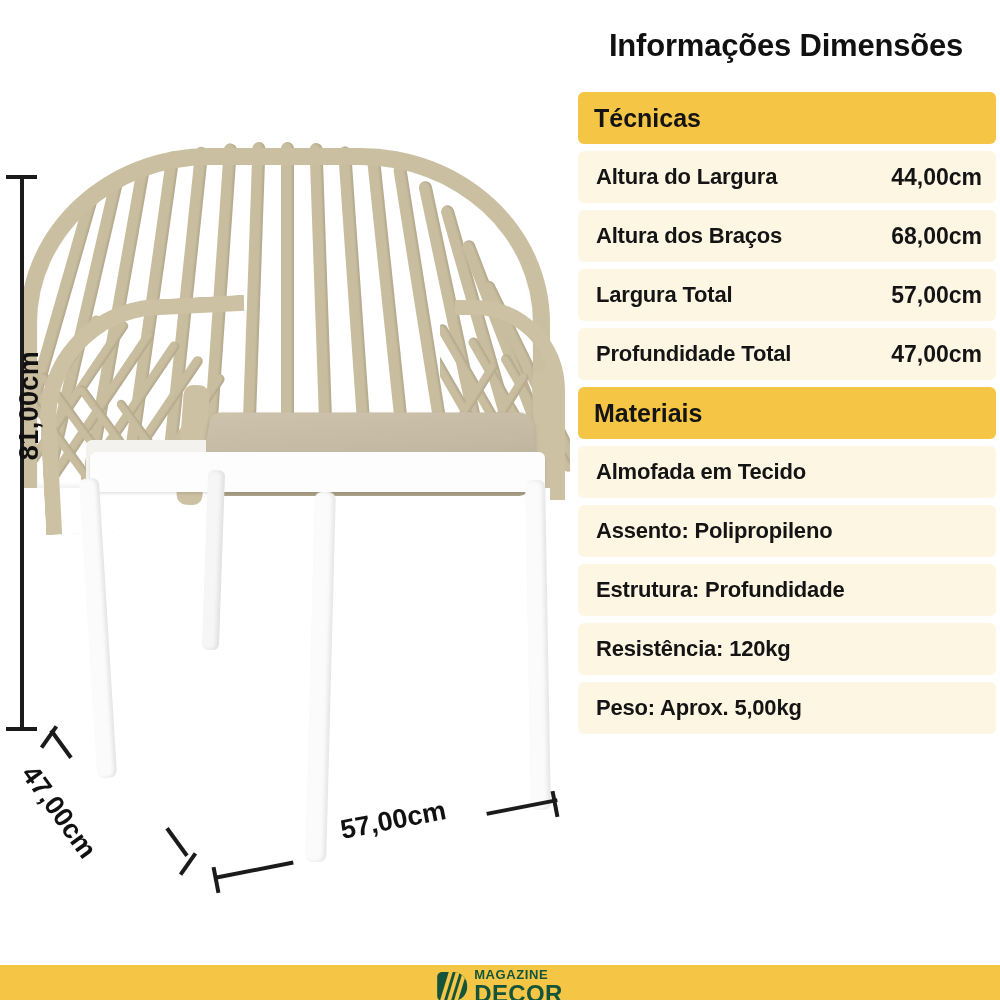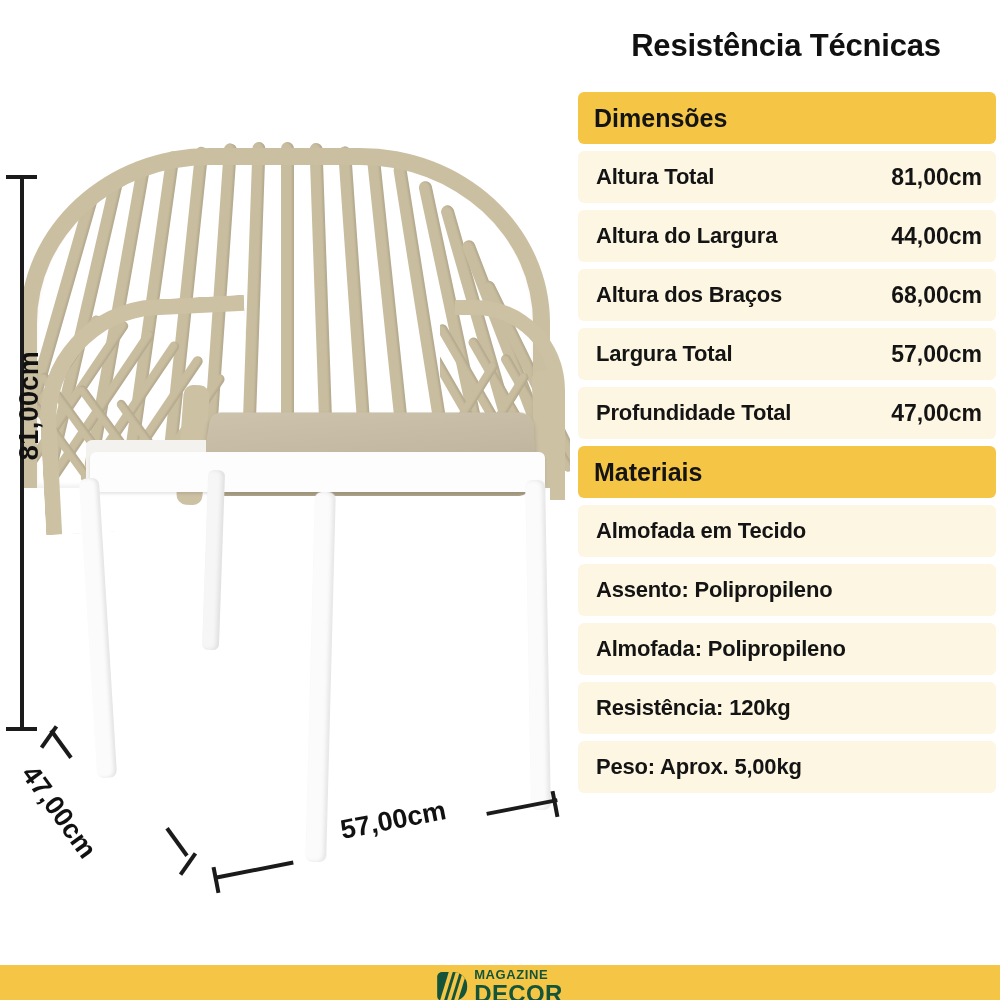--- a/index.html
+++ b/index.html
@@ -254,27 +254,23 @@
     <div class="label-57">57,00cm</div>
 
     <div class="dimline d47-cap-t"></div>
     <div class="dimline d47-cap-b"></div>
     <div class="dimline d47-line-a"></div>
     <div class="dimline d47-line-b"></div>
     <div class="label-47">47,00cm</div>
   </div>
 
   <div id="right-pane">
-    <div class="panel-title">Resistência Técnicas</div>
+    <div class="panel-title">Informações Dimensões</div>
     <div class="spec-list" id="spec-list">
-        <div class="section-head">Dimensões</div>
-        <div class="spec-row">
-          <div class="spec-label">Altura Total</div>
-          <div class="spec-value">81,00cm</div>
-        </div>
+        <div class="section-head">Técnicas</div>
         <div class="spec-row">
           <div class="spec-label">Altura do Largura</div>
           <div class="spec-value">44,00cm</div>
         </div>
         <div class="spec-row">
           <div class="spec-label">Altura dos Braços</div>
           <div class="spec-value">68,00cm</div>
         </div>
         <div class="spec-row">
           <div class="spec-label">Largura Total</div>
@@ -285,21 +281,21 @@
           <div class="spec-value">47,00cm</div>
         </div>
         <div class="section-head">Materiais</div>
         <div class="spec-row single">
           <div class="spec-label">Almofada em Tecido</div>
         </div>
         <div class="spec-row single">
           <div class="spec-label">Assento: Polipropileno</div>
         </div>
         <div class="spec-row single">
-          <div class="spec-label">Almofada: Polipropileno</div>
+          <div class="spec-label">Estrutura: Profundidade</div>
         </div>
         <div class="spec-row single">
           <div class="spec-label">Resistência: 120kg</div>
         </div>
         <div class="spec-row single">
           <div class="spec-label">Peso: Aprox. 5,00kg</div>
         </div>
       </div>
   </div>
 

